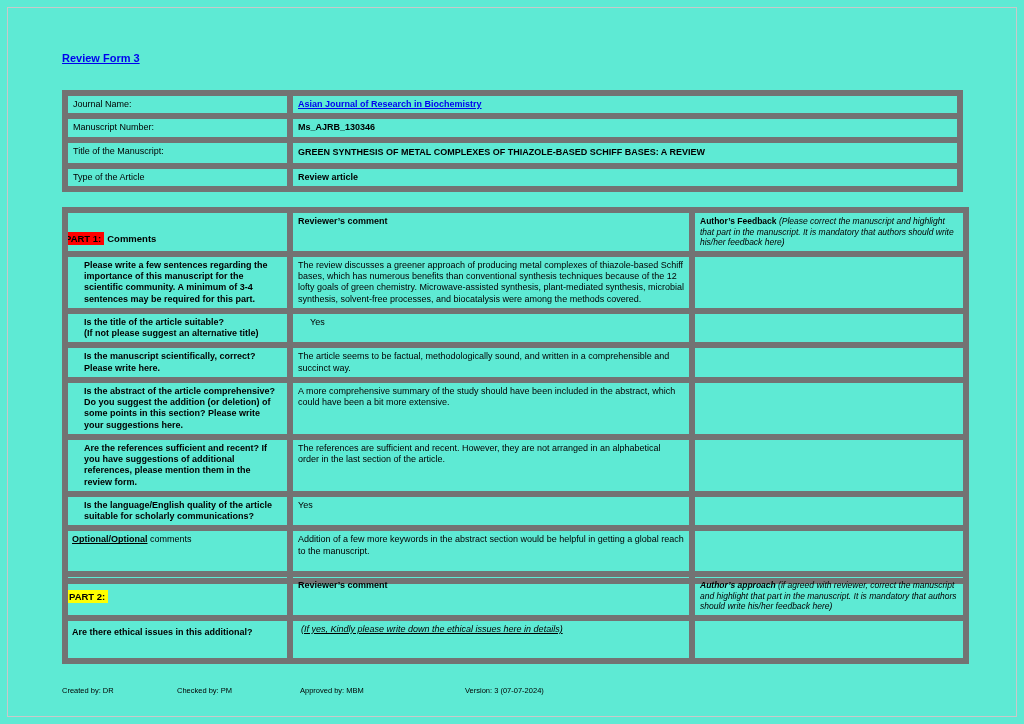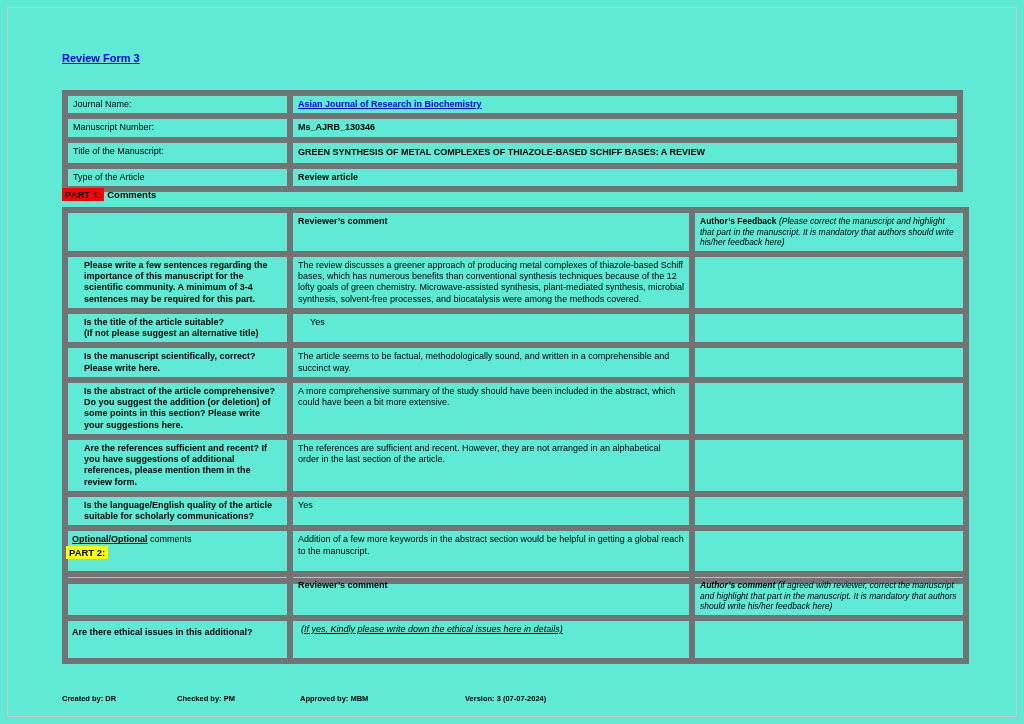--- a/index.html
+++ b/index.html
@@ -45,41 +45,41 @@
   .info-table td { padding:1px 5px; }
   .info-table tr.r1 td, .info-table tr.r2 td, .info-table tr.r4 td { height:14px; }
   .info-table tr.r3 td { height:26px; }
   .info-table .mid { vertical-align:middle; }
   .journal-link { color:#0000EE; font-weight:bold; text-decoration:underline; cursor:pointer; }
 
   
   .part-heading { position:absolute; left:62px; font-size:9.5px; }
   .part1-heading { top:188px; }
   .part2-heading { top:546px; left:66px; }
-  .badge { display:inline-block; padding:1px 3px; font-weight:bold; }
+  .badge { display:inline-block; padding:1px 3px; font-weight:bold;margin-top:44px; }
   .badge-red { background:#FF0000; }
   .badge-yellow { background:#FFFF00; }
   .heading-rest { font-weight:bold; margin-left:3px; }
 
   
   .part1-table { position:absolute; left:62px; top:207px; }
   .part2-table { position:absolute; left:62px; top:571px; }
   col.c1 { width:225px; }
   col.c2 { width:402px; }
   col.c3 { width:274px; }
   .qcell { font-weight:bold; padding-left:16px !important; padding-right:8px !important; }
   .qcell-flush { padding-left:4px !important; }
   .hdr-note { font-size:8.5px; }
   .indent { padding-left:17px !important; }
   .q-ethics { padding-top:6px !important; }
   .c-ethics { padding-left:8px !important; }
 
   
   .footer { position:absolute; left:62px; top:686px; width:901px; height:12px; font-size:7.5px; }
-  .footer span { position:absolute; top:8px; white-space:nowrap;font-weight:bold; }
+  .footer span { position:absolute; top:0; white-space:nowrap; }
   .f-created  { left:0; }
   .f-checked  { left:115px; }
   .f-approved { left:238px; }
   .f-version  { left:403px; }
 </style>
 </head>
 <body>
 
 <div class="page">
   <div class="page-border"></div>
@@ -186,21 +186,21 @@
     <colgroup>
         <col class="c1">
         <col class="c2">
         <col class="c3">
       </colgroup>
     <tbody>
       <tr style="height:40px">
         <td></td>
         <td class="b">Reviewer’s comment</td>
         <td class="hdr-note i">
-          <span class="b">Author’s comment</span>
+          <span class="b">Author’s approach</span>
           <span>(if agreed with reviewer, correct the manuscript and highlight that part in the manuscript. It is mandatory that authors should write his/her feedback here)</span>
         </td>
       </tr>
       <tr style="height:43px">
         <td class="qcell qcell-flush q-ethics">Are there ethical issues in this additional?</td>
         <td class="i u c-ethics">(If yes, Kindly please write down the ethical issues here in details)</td>
         <td></td>
       </tr>
     </tbody>
   </table>

